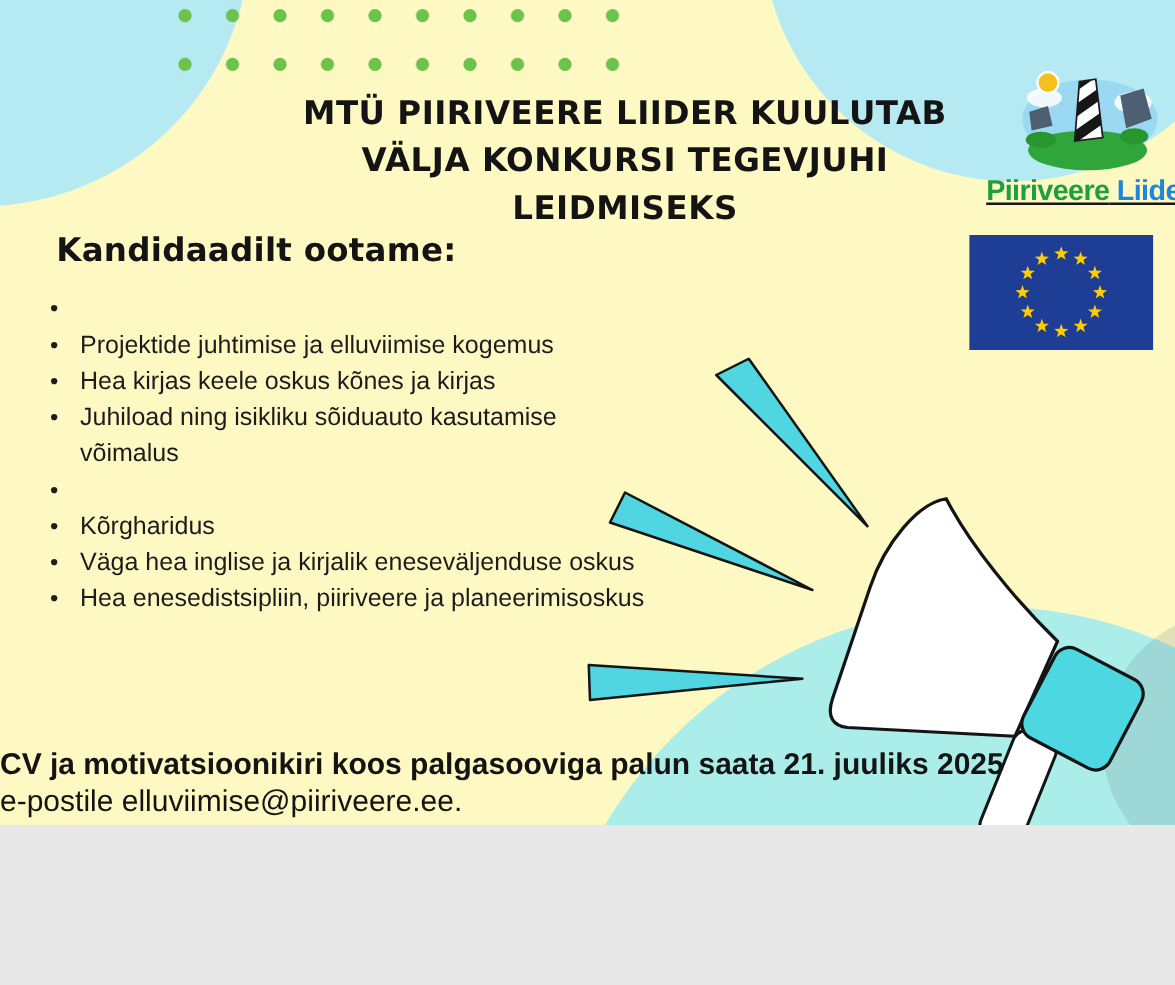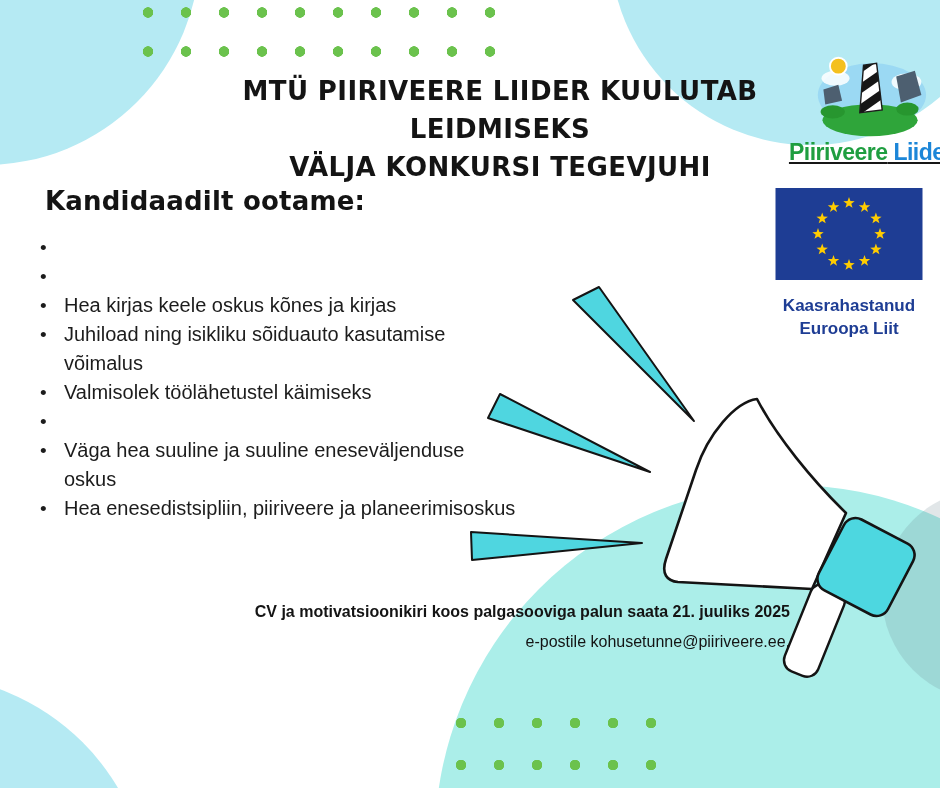--- a/index.html
+++ b/index.html
@@ -1,18 +1,18 @@
 <!DOCTYPE html>
 <html><head>
 <meta charset="utf-8">
 <style>
   html,body{margin:0;padding:0;background:#e8e8e8;}
   .poster{
-    position:relative;width:940px;height:788px;overflow:hidden;
-    background:#ffffff;font-family:"Liberation Sans",sans-serif;color:#171717;
+    position:relative;width:940px;height:660px;overflow:hidden;
+    background:#fef9c3;font-family:"Liberation Sans",sans-serif;color:#171717;
   }
   .circle{position:absolute;border-radius:50%;}
   .c-blue{background:#b5eaf3;}
   .c-tl{left:-230px;top:-265px;width:430px;height:430px;}
   .c-tr{left:610px;top:-255px;width:400px;height:400px;}
   .c-bl{left:-310px;top:675px;width:460px;height:460px;}
   .c-big{left:435px;top:485px;width:710px;height:710px;background:#abeee9;}
   .c-gray{left:882px;top:489px;width:212px;height:212px;background:rgba(104,130,142,0.20);}
   .dots{position:absolute;background-image:radial-gradient(circle,#6bc24d 0 5px,rgba(0,0,0,0) 5.5px);}
   .dots-top{left:129px;top:-7px;width:381px;height:79px;background-size:38px 39px;}
@@ -36,22 +36,22 @@
     font-family:"DejaVu Sans","Liberation Sans",sans-serif;
     font-weight:800;font-size:26px;color:#141414;letter-spacing:.2px;
   }
   .req-list{
     position:absolute;left:40px;top:233px;width:478px;
     list-style:none;margin:0;padding:0;font-size:20px;line-height:29px;color:#1c1c1c;
   }
   .req-list li{display:flex;}
   .blt{width:24px;flex:0 0 24px;text-align:left;font-size:19px;}
   .footer{
-    position:absolute;left:0;top:597px;width:790px;text-align:right;
-    font-size:16px;line-height:30px;color:#141414;
+    position:absolute;left:0;top:597px;width:790px;text-align:left;
+    font-size:24px;line-height:30px;color:#141414;
   }
   .footer .l1{font-weight:bold;white-space:nowrap;}
   .footer .bold{font-weight:normal;margin-top:18px;}
 </style>
 </head>
 <body>
 
 <div class="poster">
 
   <div class="circle c-blue c-tl"></div>
@@ -69,22 +69,22 @@
       <path d="M488,418 L500,394 L650,472 Z" fill="#4fd6e0"></path>
       <path d="M471,532 L472,560 L642,543 Z" fill="#4fd6e0"></path>
       <rect x="-18" y="-5" width="36" height="93" rx="12" transform="translate(830,592) rotate(22)" fill="#ffffff" stroke-width="2.4"></rect>
       <path fill="#ffffff" stroke-width="2.6" d="M757,399 C735,402 708,434 696,470 L666,559 C661,574 667,581 678,582 L812,589 L846,513 C813,481 776,436 757,399 Z"></path>
       <rect x="-39" y="-40" width="78" height="80" rx="13" transform="translate(866,567) rotate(27.6)" fill="#4dd7e0" stroke-width="2.6"></rect>
     </g>
   </svg>
 
   <div class="title">
     <div>MTÜ PIIRIVEERE LIIDER KUULUTAB</div>
+    <div>VÄLJA KONKURSI TEGEVJUHI</div>
     <div>LEIDMISEKS</div>
-    <div>VÄLJA KONKURSI TEGEVJUHI</div>
   </div>
 
   <div class="logo">
     <svg width="126" height="84" viewBox="0 0 130 90" aria-hidden="true">
       <ellipse cx="66" cy="44" rx="58" ry="34" fill="#9bd9f3"></ellipse>
       <ellipse cx="27" cy="26" rx="15" ry="8" fill="#ffffff" opacity="0.85"></ellipse>
       <ellipse cx="103" cy="30" rx="16" ry="9" fill="#ffffff" opacity="0.85"></ellipse>
       <circle cx="30" cy="13" r="9" fill="#f4c01e" stroke="#ffffff" stroke-width="2"></circle>
       <path d="M92,24 L112,18 L119,44 L97,52 Z" fill="#4d5f70"></path>
       <path d="M14,38 L30,33 L34,50 L16,54 Z" fill="#4d5f70"></path>
@@ -122,58 +122,55 @@
       <use href="#eustar" x="104.5" y="46"></use>
       <use href="#eustar" x="100.4" y="61.5"></use>
       <use href="#eustar" x="89" y="72.9"></use>
       <use href="#eustar" x="73.5" y="77"></use>
       <use href="#eustar" x="58" y="72.9"></use>
       <use href="#eustar" x="46.7" y="61.5"></use>
       <use href="#eustar" x="42.5" y="46"></use>
       <use href="#eustar" x="46.7" y="30.5"></use>
       <use href="#eustar" x="58" y="19.2"></use>
     </svg>
-    <div class="eu-txt">
-      <div>Kaasrahastanud</div>
-      <div>Euroopa Liit</div>
-    </div>
   </div>
 
   <div class="section-heading">Kandidaadilt ootame:</div>
 
   <ul class="req-list">
     <li>
         <span class="blt">•</span>
       </li>
     <li>
         <span class="blt">•</span>
+        <span>Projektide juhtimise ja elluviimise kogemus</span>
       </li>
     <li>
         <span class="blt">•</span>
         <span>Hea kirjas keele oskus kõnes ja kirjas</span>
       </li>
     <li>
         <span class="blt">•</span>
         <span>Juhiload ning isikliku sõiduauto kasutamise võimalus</span>
       </li>
     <li>
         <span class="blt">•</span>
-        <span>Valmisolek töölähetustel käimiseks</span>
       </li>
     <li>
         <span class="blt">•</span>
+        <span>Kõrgharidus</span>
       </li>
     <li>
         <span class="blt">•</span>
-        <span>Väga hea suuline ja suuline eneseväljenduse oskus</span>
+        <span>Väga hea inglise ja kirjalik eneseväljenduse oskus</span>
       </li>
     <li>
         <span class="blt">•</span>
         <span>Hea enesedistsipliin, piiriveere ja planeerimisoskus</span>
       </li>
   </ul>
 
   <div class="footer">
     <div class="l1">CV ja motivatsioonikiri koos palgasooviga palun saata 21. juuliks 2025</div>
-    <div class="l2"><span class="bold">e-postile</span><span> kohusetunne@piiriveere.ee.</span></div>
+    <div class="l2"><span class="bold">e-postile</span><span> elluviimise@piiriveere.ee.</span></div>
   </div>
 
 </div>
 
 </body></html>

